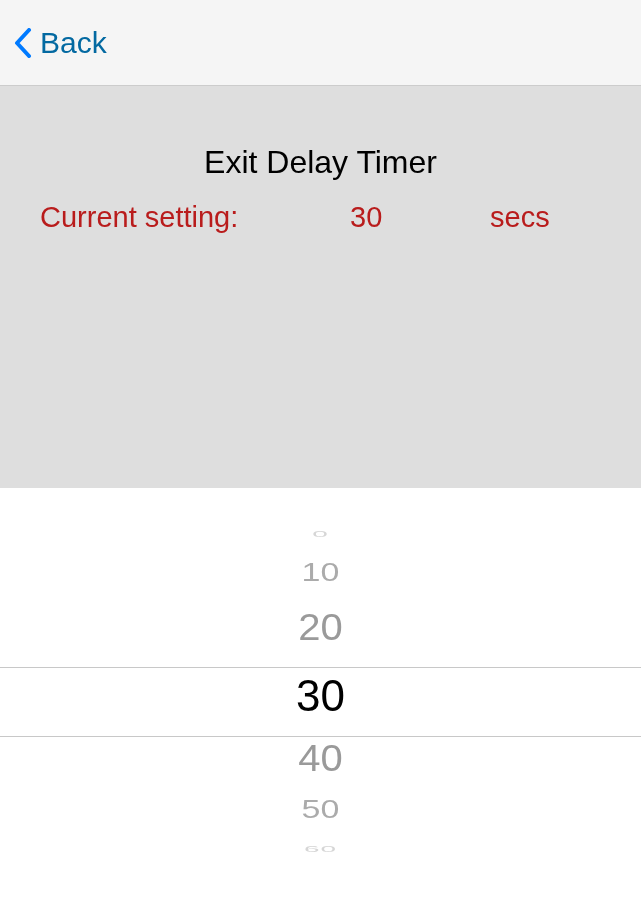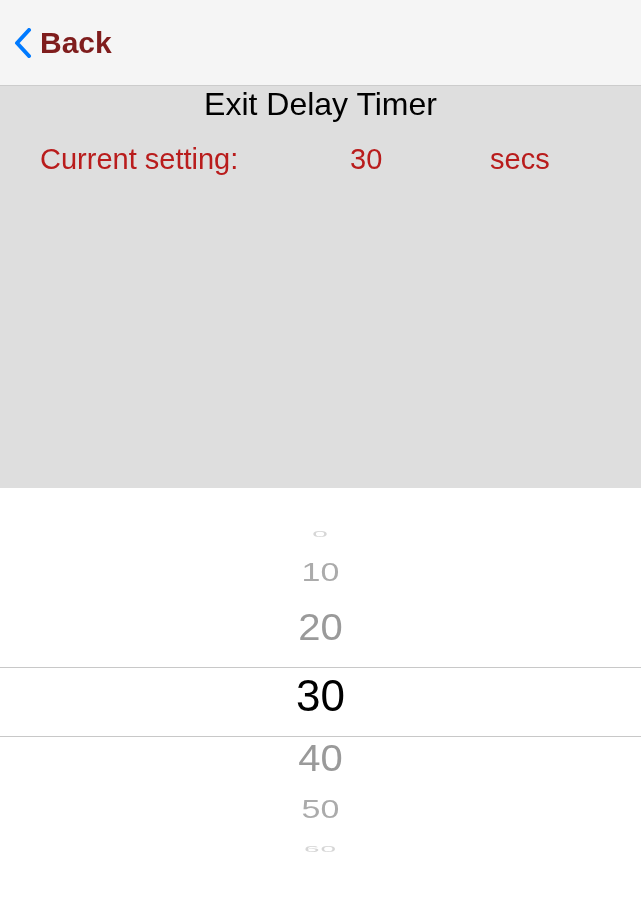--- a/index.html
+++ b/index.html
@@ -20,34 +20,35 @@
       height: 86px;
       background: #f5f5f5;
       border-bottom: 1px solid #ccc;
       display: flex;
       align-items: center;
       padding-left: 14px;
     }
     .back-button {
       display: flex;
       align-items: center;
-      color: #7f1d1d;
+      color: #0369a1;
       font-size: 30px;
-      font-weight: 700;
+      font-weight: 400;
       cursor: pointer;
     }
     .back-chevron {
       width: 18px;
       height: 30px;
       margin-right: 8px;
     }
     .content-panel {
       width: 100%;
       height: 402px;
       background: #dedede;
+      padding-top: 58px;
     }
     .title {
       text-align: center;
       font-size: 32px;
       font-weight: 400;
       color: #000;
       margin-bottom: 20px;
     }
     .setting-row {
       display: flex;

